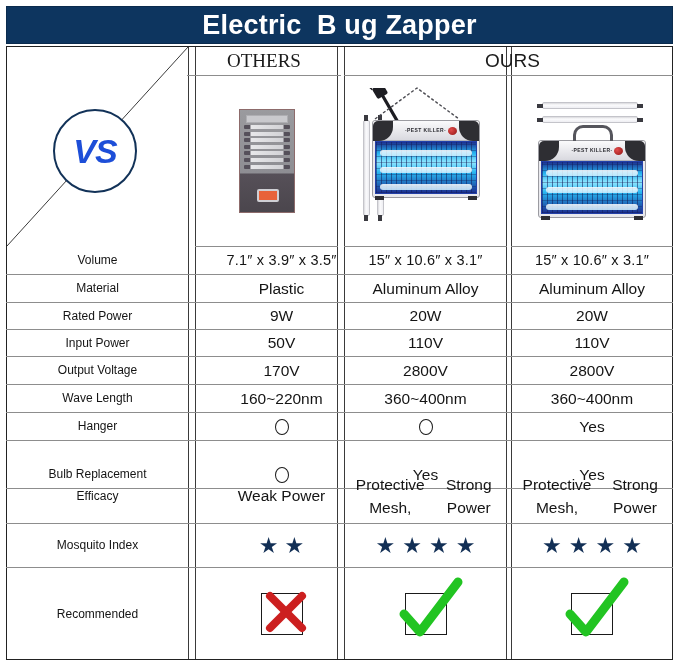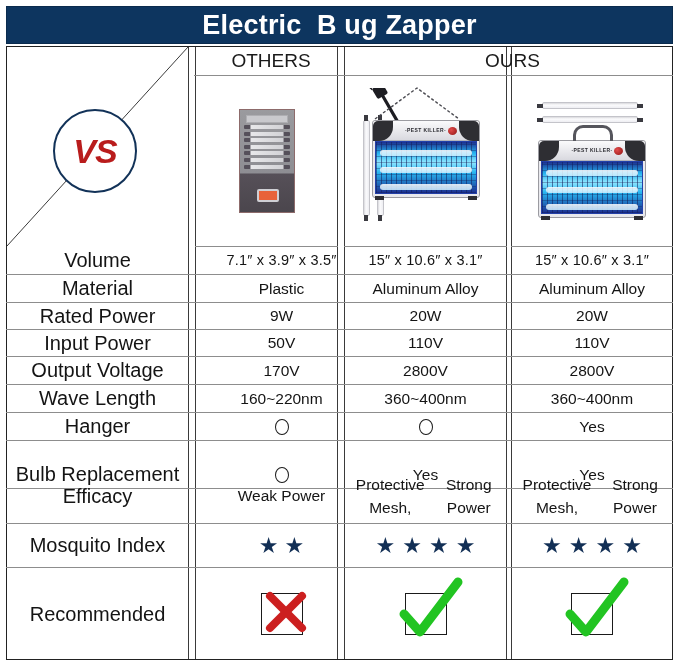--- a/index.html
+++ b/index.html
@@ -63,21 +63,21 @@
 
   
   .hdr {
     position: absolute;
     top: 0; height: 30px;
     display: flex; align-items: center; justify-content: center;
     font-size: 19px;
     color: #1a1a1a;
     border-bottom: 1px solid #8d8d8d;
   }
-  .hdr-others { left: 188px; width: 154px; }
+  .hdr-others { left: 181px; width: 154px; font-family: Liberation Serif, serif; }
   .hdr-ours   { left: 338px; width: 329px; padding-left: 8px; }
 
   
   .vs-cell {
     position: absolute; left: 0px; top: 0px;
     width: 183px; height: 201px;
     overflow: hidden;
   }
   .vs-diag {
     position: absolute; left: 0; top: 0; width: 100%; height: 100%;
@@ -86,21 +86,21 @@
     position: absolute;
     left: 47px; top: 63px;
     width: 84px; height: 84px;
     border: 2.5px solid #123258;
     border-radius: 50%;
     background: #ffffff;
     display: flex; align-items: center; justify-content: center;
   }
   .vs-text {
     font-size: 34px; font-weight: bold; font-style: italic;
-    color: #b91c1c;
+    color: #1d4ed8;
     letter-spacing: -1px;
     line-height: 1;
   }
 
   
   .img-cell {
     position: absolute;
     top: 30px; height: 171px;
     display: flex; align-items: center; justify-content: center;
     border-bottom: 1px solid #8d8d8d;
@@ -118,21 +118,21 @@
   .cell {
     position: absolute;
     top: 0; bottom: 0;
     display: flex; align-items: center; justify-content: center;
     font-size: 15.5px;
     color: #141414;
     text-align: center;
     line-height: 1.25;
     padding: 0 3px;
   }
-  .c-label  { left: 0px;   width: 183px; font-size: 20px; }
+  .c-label  { left: 0px;   width: 183px; font-size: 12px; }
   .c-others { left: 189px; width: 173px; text-align: center; }
   .c-ours1  { left: 338px; width: 163px; }
   .c-ours2  { left: 505px; width: 162px; }
   .c-two { line-height: 1.5; }
   .dim { font-size: 14.5px; letter-spacing: .2px; }
 
   .circ {
     display: inline-block;
     width: 14px; height: 16px;
     border: 1.8px solid #1a1a1a;

